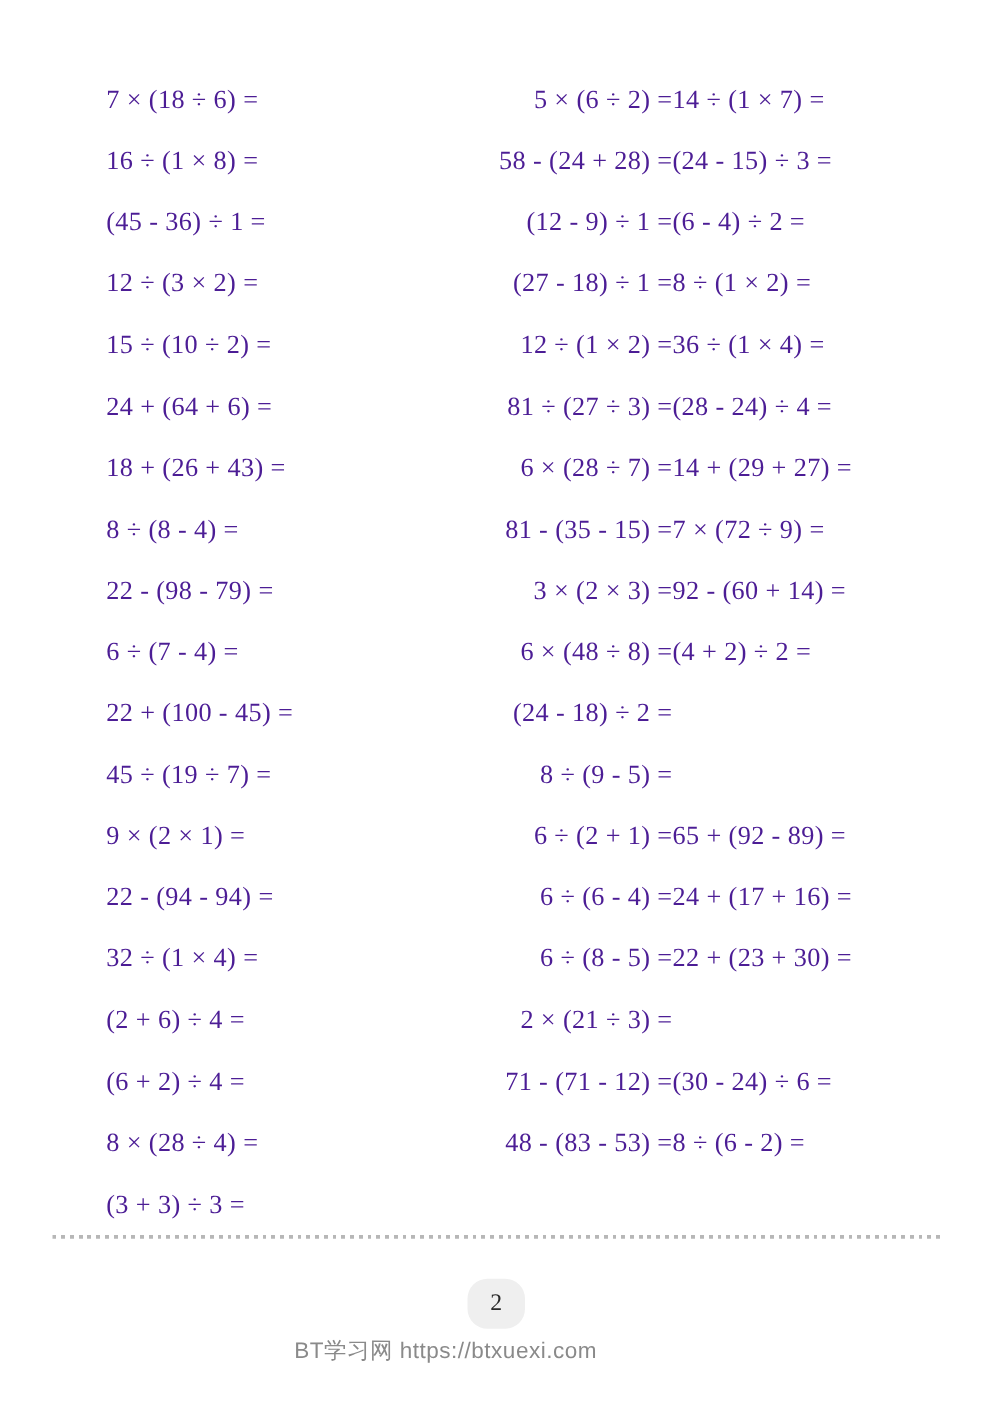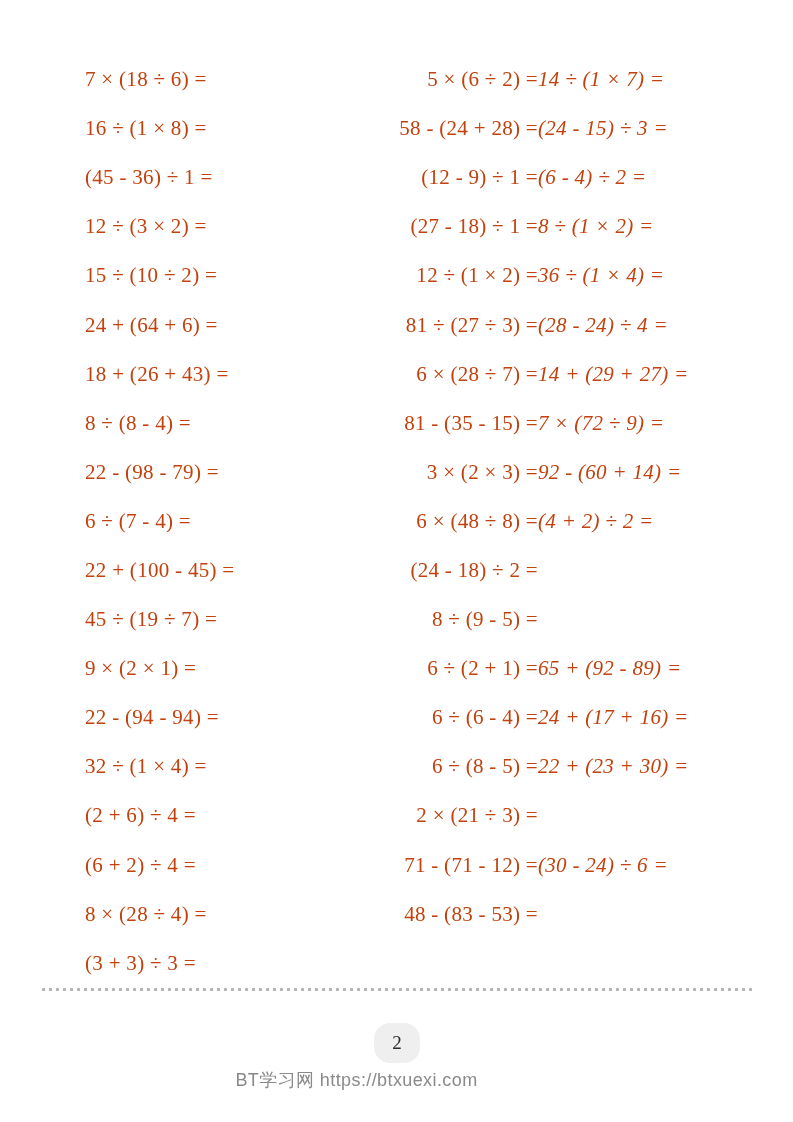--- a/index.html
+++ b/index.html
@@ -24,27 +24,27 @@
   .problem-row {
     display: flex;
     height: 49.1px;
     align-items: center;
     padding-left: 85px;
     box-sizing: border-box;
   }
   .problem-cell {
     font-family: "Liberation Serif", serif;
     font-size: 21px;
-    color: #c2410c;
+    color: #4c1d95;
     letter-spacing: 0.3px;
     white-space: nowrap;
   }
   .problem-cell.c0 { width: 227px; }
   .problem-cell.c1 { width: 226px; text-align: right; }
-  .problem-cell.c2 { width: 215px; font-style: italic; }
+  .problem-cell.c2 { width: 215px; }
   .dotted-divider {
     position: absolute;
     top: 988px;
     left: 42px;
     width: 712px;
     height: 3px;
     background-image: repeating-linear-gradient(90deg,
       #b7b7b7 0px, #b7b7b7 3px,
       transparent 3px, transparent 7px);
   }
@@ -158,20 +158,21 @@
         <div class="problem-cell c1">2 × (21 ÷ 3) =</div>
       </div>
       <div class="problem-row">
         <div class="problem-cell c0">(6 + 2) ÷ 4 =</div>
         <div class="problem-cell c1">71 - (71 - 12) =</div>
         <div class="problem-cell c2">(30 - 24) ÷ 6 =</div>
       </div>
       <div class="problem-row">
         <div class="problem-cell c0">8 × (28 ÷ 4) =</div>
         <div class="problem-cell c1">48 - (83 - 53) =</div>
+        <div class="problem-cell c2">8 ÷ (6 - 2) =</div>
       </div>
       <div class="problem-row">
         <div class="problem-cell c0">(3 + 3) ÷ 3 =</div>
         <div class="problem-cell c1"></div>
         <div class="problem-cell c2"></div>
       </div>
     </div>
   <div class="dotted-divider"></div>
   <div class="page-badge">
     <span>2</span>

